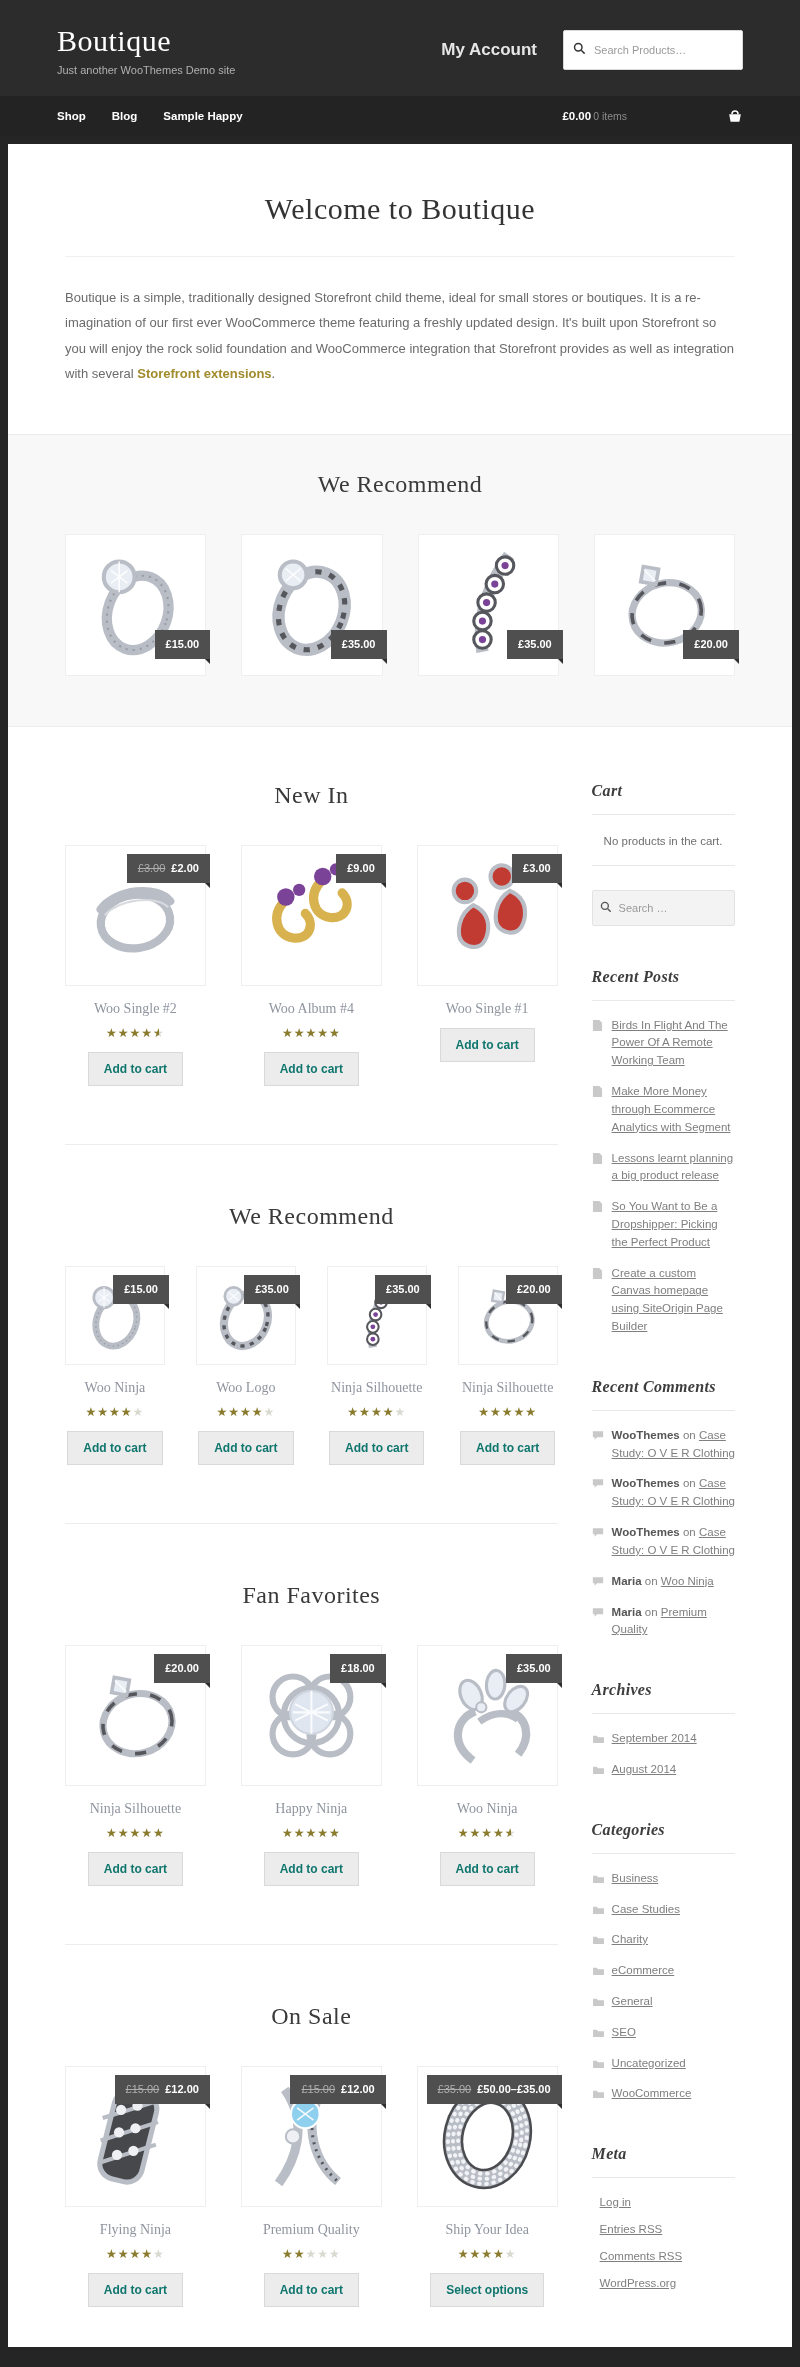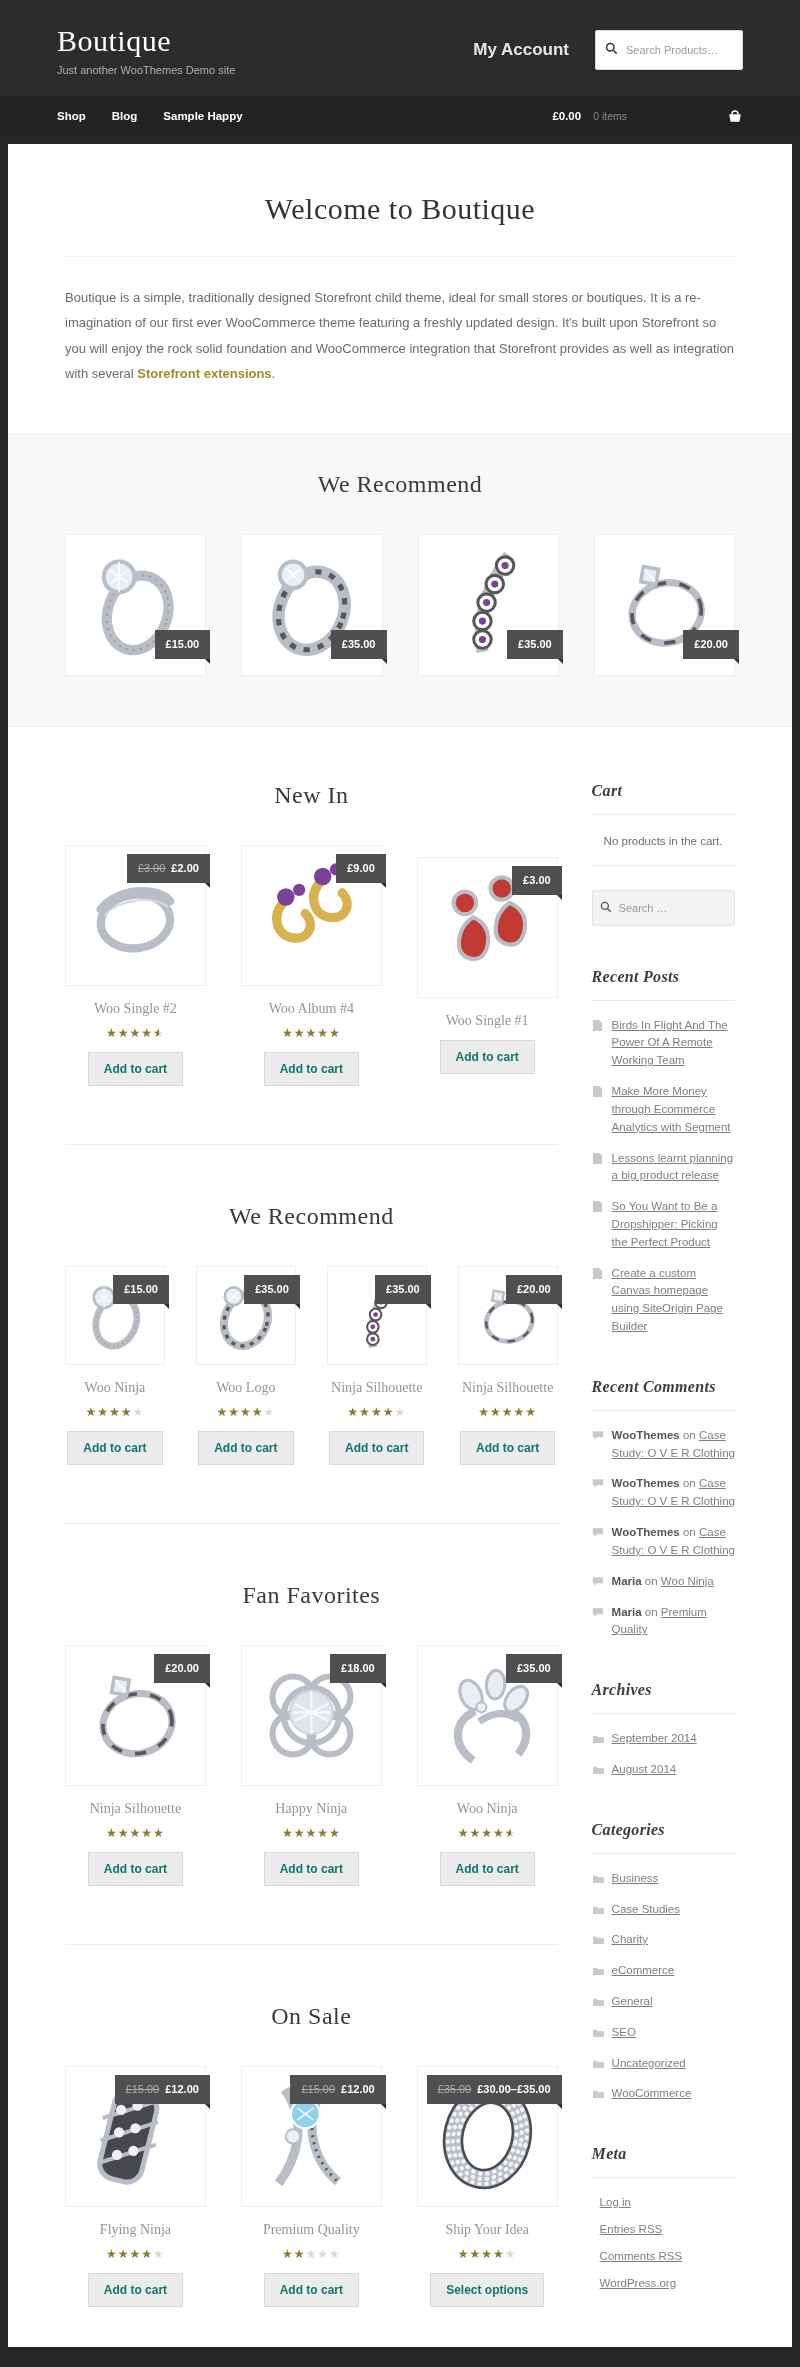--- a/index.html
+++ b/index.html
@@ -21,36 +21,36 @@
     font-family:"Liberation Serif", serif;
     font-size:30px; color:#ffffff; letter-spacing:.5px; line-height:1.1;
     text-decoration:none; display:block;
   }
   .site-tagline{ font-size:11px; color:#b0b0b0; margin-top:7px; }
   .header-right{ display:flex; align-items:center; gap:26px; }
   .my-account{ color:#e6e6e6; font-size:17px; text-decoration:none; font-weight:bold; }
   .search-wrap{ position:relative; }
   .search-wrap .mag{ position:absolute; left:10px; top:50%; transform:translateY(-50%); }
   .header-search{
-    width:148px; padding:13px 10px 13px 30px;
+    width:180px; padding:13px 10px 13px 30px;
     border:1px solid #d8d8d8; background:#ffffff;
     font-size:11px; color:#444; border-radius:2px; outline:none;
     font-family:"Liberation Sans", sans-serif;
   }
   .header-search::placeholder{ color:#9a9a9a; }
 
   
   .site-nav{
     background:#232323; height:40px; padding:0 57px;
     display:flex; align-items:center;
   }
   .nav-link{ color:#ffffff; font-size:11.5px; font-weight:bold; text-decoration:none; margin-right:26px; }
   .nav-cart{ margin-left:auto; display:flex; align-items:center; }
   .cart-total{ color:#ffffff; font-size:11.5px; font-weight:bold; text-decoration:none; }
-  .cart-count{ color:#8b8b8b; font-size:10.5px; margin-left:12px; }
+  .cart-count{ color:#8b8b8b; font-size:10.5px; margin-left:2px; }
   .basket{ margin-left:100px; display:flex; align-items:center; }
 
   
   .site-content{ background:#ffffff; margin:8px 8px 0; padding-top:48px; }
 
   .welcome-title{
     font-family:"Liberation Serif", serif; font-weight:400;
     font-size:30px; color:#333333; text-align:center; letter-spacing:.5px;
     margin:0 0 30px;
   }
@@ -66,21 +66,21 @@
   }
 
   
   .band{
     margin-top:48px; background:#f8f8f8;
     border-top:1px solid #ececec; border-bottom:1px solid #ececec;
     padding:36px 57px 50px;
   }
 
   
-  .grid{ display:flex; gap:35px;align-items:center; }
+  .grid{ display:flex; gap:35px; }
   .grid.cols-4{ gap:31px; }
   .grid > .product{ flex:1 1 0; min-width:0; text-align:center; }
   .product-image{
     position:relative; border:1px solid #efefef; background:#ffffff; padding:8px;
   }
   .product-image svg{ display:block; width:100%; height:auto; }
   .badge{
     position:absolute; top:8px; right:-5px;
     background:#4f4f4f; color:#ffffff;
     font-size:11px; font-weight:bold; line-height:1;
@@ -470,21 +470,21 @@
     <div class="product-image">
       <span class="jewel"><svg viewBox="0 0 120 120" xmlns="http://www.w3.org/2000/svg">
                     <ellipse cx="60" cy="60" rx="33" ry="42" transform="rotate(14 60 60)" fill="none" stroke="#4a4c50" stroke-width="20"></ellipse>
         <ellipse cx="60" cy="60" rx="33" ry="42" transform="rotate(14 60 60)" fill="none" stroke="#b9bdc5" stroke-width="15"></ellipse>
         <g fill="none" stroke="#f2f3f6" stroke-linecap="round" stroke-width="4">
           <ellipse cx="60" cy="60" rx="28" ry="37" transform="rotate(14 60 60)" stroke-dasharray="0.5 6.5"></ellipse>
           <ellipse cx="60" cy="60" rx="33" ry="42" transform="rotate(14 60 60)" stroke-dasharray="0.5 6.5"></ellipse>
           <ellipse cx="60" cy="60" rx="38" ry="47" transform="rotate(14 60 60)" stroke-dasharray="0.5 6.5"></ellipse>
         </g>
                   </svg></span>
-      <span class="badge"><span class="old">£35.00</span><span class="new">£30.00–£35.00</span></span>
+      <span class="badge"><span class="old">£35.00</span><span class="new">£50.00–£35.00</span></span>
     </div>
     <a class="product-title">Ship Your Idea</a>
     <div class="stars"><span class="stars-base">★★★★★</span><span class="stars-fill" style="width: 80%;">★★★★★</span></div>
     <div class="btn-row"><button class="add-btn">Select options</button></div>
   </div>
           </div>
       </section>
 
     </div>
 

